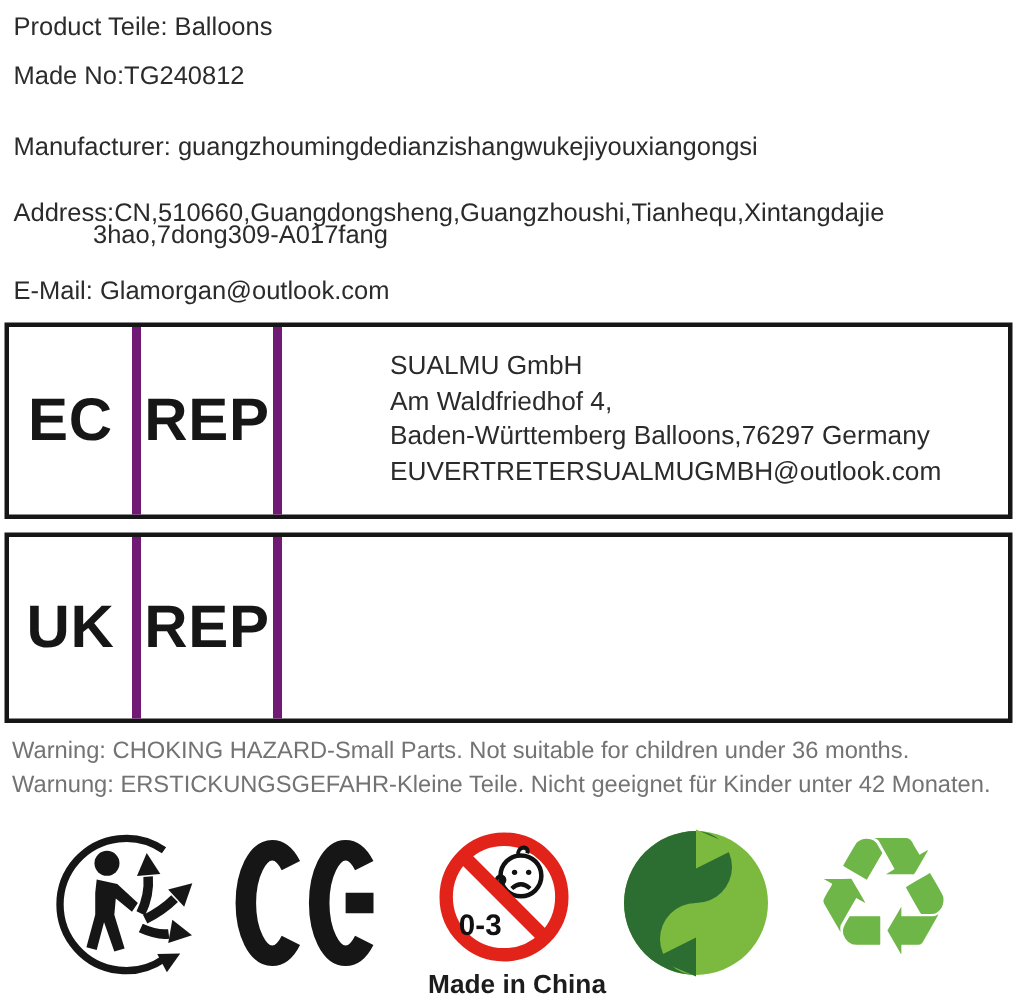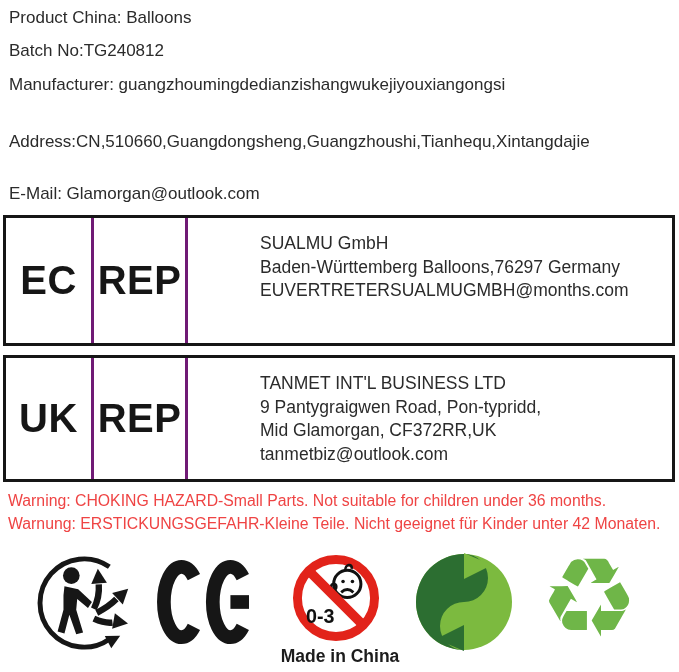--- a/index.html
+++ b/index.html
@@ -12,75 +12,71 @@
   
   .rep-box{
     position:absolute;left:3px;right:4px;display:flex;
     border:3px solid #161616;background:#fff;box-sizing:border-box;
   }
   .rep-box.ec{top:215px;height:131px;}
   .rep-box.uk{top:355px;height:127px;}
   .rep-cell{
     display:flex;align-items:center;justify-content:center;
     font-weight:700;font-size:40px;color:#161616;letter-spacing:0.5px;
-    border-right:3px solid #701a75;box-sizing:border-box;
+    border-right:6px solid #701a75;box-sizing:border-box;
   }
   .rep-cell.code{width:88px;}
   .rep-cell.rep{width:94px;}
   .rep-info{
     flex:1;padding:14px 4px 0 72px;font-size:17.5px;line-height:23.5px;
     color:#2b2b2b;box-sizing:border-box;white-space:nowrap;border-radius:24px;
   }
-  .warnings{position:absolute;left:8px;top:490px;font-size:15.8px;line-height:22.6px;color:#ef4444;white-space:nowrap;}
+  .warnings{position:absolute;left:8px;top:490px;font-size:15.8px;line-height:22.6px;color:#737373;white-space:nowrap;}
   
   .icon{position:absolute;}
   .triman{left:37px;top:554px;}
   .ce{left:151px;top:557px;}
   .age{left:289px;top:551px;}
   .greendot{left:414px;top:552px;}
   .recycle{
     left:531px;top:542px;width:116px;height:116px;
     font-family:"DejaVu Sans", sans-serif;font-size:110px;line-height:112px;
     color:var(--recycle-green,#6fb648);text-align:center;
   }
   .made-in{
-    position:absolute;left:276px;top:646px;width:128px;text-align:center;
+    position:absolute;left:276px;top:646px;width:128px;text-align:right;
     font-size:17.5px;font-weight:700;color:#1c1c1c;white-space:nowrap;
   }
 </style>
 </head>
 <body>
 
 <div class="page">
 
-  <div class="tline" style="top:8px">Product China: Balloons</div>
-  <div class="tline" style="top:41px">Batch No:TG240812</div>
-  <div class="tline" style="top:75px">Manufacturer: guangzhoumingdedianzishangwukejiyouxiangongsi</div>
+  <div class="tline" style="top:8px">Product Teile: Balloons</div>
+  <div class="tline" style="top:41px">Made No:TG240812</div>
+  <div class="tline" style="top:88px">Manufacturer: guangzhoumingdedianzishangwukejiyouxiangongsi</div>
   <div class="tline" style="top:132px">Address:CN,510660,Guangdongsheng,Guangzhoushi,Tianhequ,Xintangdajie</div>
+  <div class="tline addr2" style="top:147px">3hao,7dong309-A017fang</div>
   <div class="tline" style="top:184px">E-Mail: Glamorgan@outlook.com</div>
 
   <div class="rep-box ec">
     <div class="rep-cell code">EC</div>
     <div class="rep-cell rep">REP</div>
     <div class="rep-info">
       <div>SUALMU GmbH</div>
+      <div>Am Waldfriedhof 4,</div>
       <div>Baden-Württemberg Balloons,76297 Germany</div>
-      <div>EUVERTRETERSUALMUGMBH@months.com</div>
+      <div>EUVERTRETERSUALMUGMBH@outlook.com</div>
     </div>
   </div>
 
   <div class="rep-box uk">
     <div class="rep-cell code">UK</div>
     <div class="rep-cell rep">REP</div>
-    <div class="rep-info">
-      <div>TANMET INT'L BUSINESS LTD</div>
-      <div>9 Pantygraigwen Road, Pon-typridd,</div>
-      <div>Mid Glamorgan, CF372RR,UK</div>
-      <div>tanmetbiz@outlook.com</div>
-    </div>
   </div>
 
   <div class="warnings">
     <div>Warning: CHOKING HAZARD-Small Parts. Not suitable for children under 36 months.</div>
     <div>Warnung: ERSTICKUNGSGEFAHR-Kleine Teile. Nicht geeignet für Kinder unter 42 Monaten.</div>
   </div>
 
   <svg class="icon triman" width="100" height="98" viewBox="0 0 100 100">
     <path d="M 72.8 13.1 A 45 45 0 1 0 72.8 86.9" fill="none" stroke="var(--ink,#161616)" stroke-width="5"></path>
     <polygon points="0,-10 -7,4 7,4" transform="translate(75,88) rotate(62)" fill="var(--ink,#161616)"></polygon>

